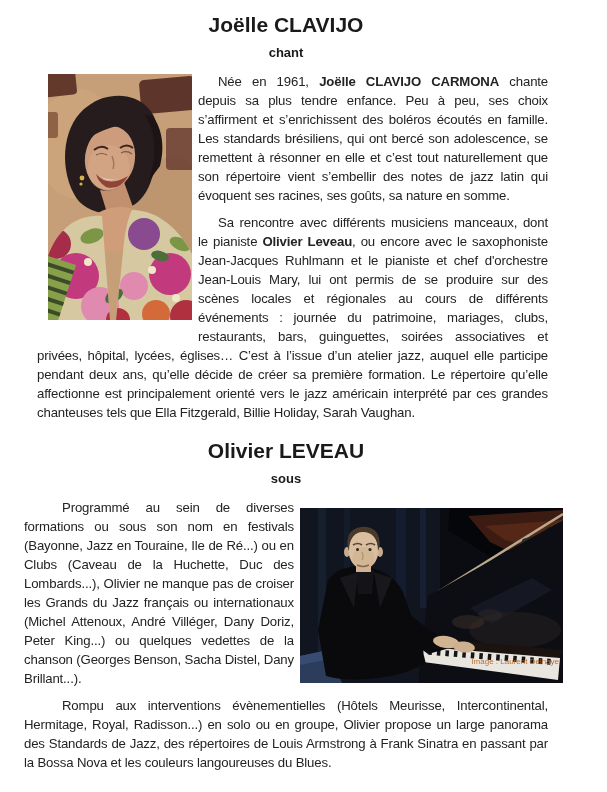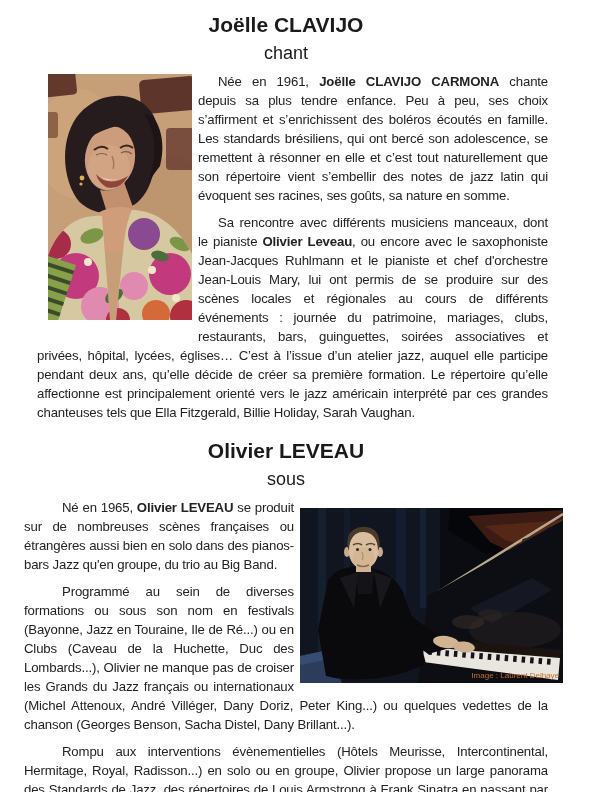--- a/index.html
+++ b/index.html
@@ -11,21 +11,21 @@
   .page{
     box-sizing:border-box;width:570px;height:792px;
     padding:8px 22px 8px 24px;background:#fff;
   }
   .doc-title{
     text-align:center;font-weight:bold;font-size:21px;line-height:26px;
     color:#1a1a1a;margin:4px 0 2px 0;letter-spacing:0;
   }
   .doc-title.second{margin-top:8px;}
   .doc-subtitle{
-    text-align:center;font-weight:normal;font-size:18px;line-height:16px;
+    text-align:center;font-weight:bold;font-size:13px;line-height:16px;
     color:#1a1a1a;margin:7px 0 11px 0;
   }
   .flow{overflow:visible;}
   .flow::after{content:"";display:block;clear:both;}
   p.body-par{
     margin:0 0 8px 0;font-size:13.2px;line-height:19px;
     text-align:justify;letter-spacing:-0.15px;color:#232323;
   }
   .sec1-content{margin-left:13px;}
   .sec1-content p.body-par{text-indent:20px;}
@@ -34,21 +34,21 @@
   .photo-left{
     float:left;width:144px;height:246px;
     margin:2px 6px 14px 11px;
   }
   .photo-right{
     float:right;width:263px;height:175px;
     margin:10px -15px 6px 6px;position:relative;
   }
   .photo-left svg,.photo-right svg{display:block;width:100%;height:100%;}
   .photo-caption{
-    position:absolute;right:4px;bottom:3px;
+    position:absolute;right:4px;bottom:17px;
     font-size:8px;line-height:9px;color:#c06f2c;letter-spacing:0;
   }
 </style>
 </head>
 <body>
 
 <div class="page">
 
   <div class="flow">
     <div class="doc-title">Joëlle CLAVIJO</div>
@@ -187,19 +187,18 @@
           <circle cx="70" cy="41.5" r="1.5" fill="#2e2620"></circle>
           <path d="M62 44 q2 5 0 8" stroke="#b09070" stroke-width="1.2" fill="none"></path>
           <path d="M57 57 q6 3 12 0" stroke="#8a6a52" stroke-width="1.4" fill="none"></path>
 
           <path d="M96 96 C112 108 126 120 142 130 L150 140 L128 146 L104 128 Z" fill="#0a0a0d"></path>
           <ellipse cx="146" cy="134" rx="13" ry="6" fill="#d2b493" transform="rotate(8 146 134)"></ellipse>
           <ellipse cx="164" cy="139" rx="11" ry="5.5" fill="#cdb08f" transform="rotate(6 164 139)"></ellipse>
         </svg>
         <div class="photo-caption">Image : Laurent Delhaye</div>
       </div>
-      <p class="body-par"><span>Né en 1965, </span><span class="b">Olivier LEVEAU</span><span> se produit sur de nombreuses scènes françaises ou étrangères aussi bien en solo dans des pianos-bars Jazz qu'en groupe, du trio au Big Band.</span></p>
       <p class="body-par"><span>Programmé au sein de diverses formations ou sous son nom en festivals (Bayonne, Jazz en Touraine, Ile de Ré...) ou en Clubs (Caveau de la Huchette, Duc des Lombards...), Olivier ne manque pas de croiser les Grands du Jazz français ou internationaux (Michel Attenoux, André Villéger, Dany Doriz, Peter King...) ou quelques vedettes de la chanson (Georges Benson, Sacha Distel, Dany Brillant...).</span></p>
       <p class="body-par"><span>Rompu aux interventions évènementielles (Hôtels Meurisse, Intercontinental, Hermitage, Royal, Radisson...) en solo ou en groupe, Olivier propose un large panorama des Standards de Jazz, des répertoires de Louis Armstrong à Frank Sinatra en passant par la Bossa Nova et les couleurs langoureuses du Blues.</span></p>
     </div>
   </div>
 
 </div>
 
 </body></html>

